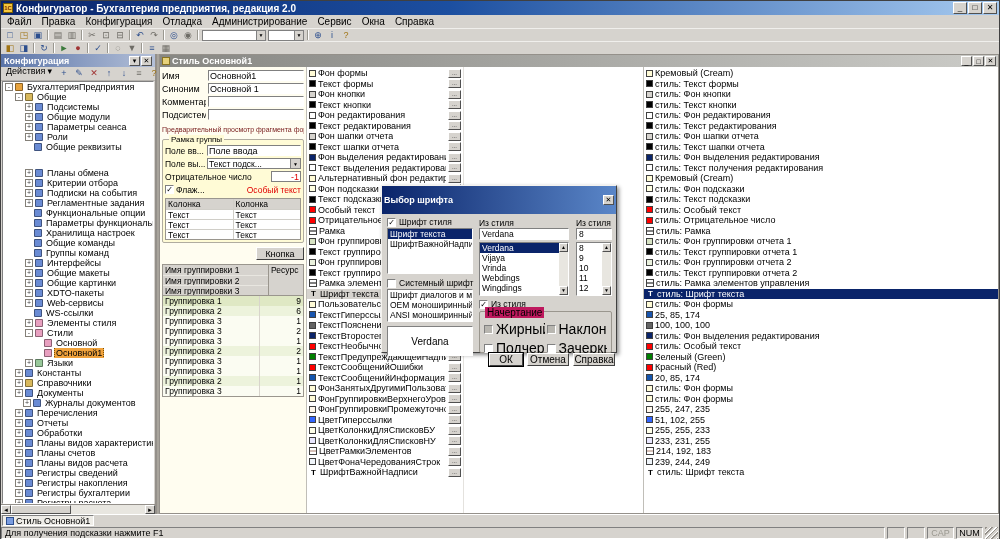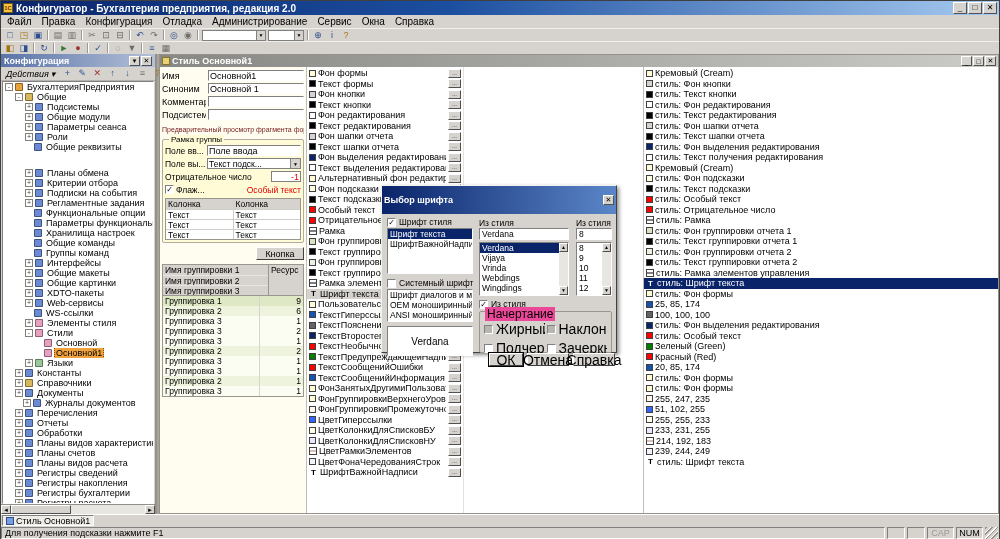--- a/index.html
+++ b/index.html
@@ -26,21 +26,21 @@
 
   
   .workarea{position:relative;height:460px;background:#a8a49c;overflow:hidden;flex:none;}
 
   
   .config-panel{position:absolute;left:0;top:0;width:156px;height:460px;background:#d6d3ce;border-right:2px solid #94908a;display:flex;flex-direction:column;}
   .panel-title{height:13px;background:linear-gradient(90deg,#5a74a8,#b4c0d8);color:#fff;font-size:9px;font-weight:bold;display:flex;align-items:center;padding:0 3px;flex:none;}
   .pt-btns{margin-left:auto;display:flex;gap:1px;}
   .pt-btn{width:11px;height:10px;background:#d6d3ce;border:1px solid;border-color:#fff #505050 #505050 #fff;color:#000;font-size:7px;font-weight:normal;display:flex;align-items:center;justify-content:center;}
   .panel-actions{height:14px;display:flex;align-items:center;gap:2px;padding:0 2px;font-size:9px;flex:none;border-bottom:1px solid #b5b2ad;}
-  .actions-btn{height:16px;display:flex;align-items:center;gap:2px;padding:0 3px;font-style:italic;}
+  .actions-btn{height:16px;display:flex;align-items:flex-start;gap:2px;padding:0 3px;}
   .tree-wrap{flex:1;margin:0 1px;background:#fff;border:1px solid;border-color:#808080 #fff #fff #808080;overflow:hidden;}
   .tree-row{height:10px;display:flex;align-items:center;font-size:9px;white-space:nowrap;overflow:hidden;}
   .expander{width:8px;height:8px;border:1px solid #848078;background:#fff;font-size:7px;line-height:6px;text-align:center;margin-right:2px;flex:none;color:#404040;}
   .exp-none{width:9px;flex:none;}
   .tree-icon{width:8px;height:8px;border:1px solid rgba(0,0,0,.4);border-radius:1px;flex:none;margin-right:2px;}
   .tree-label{padding:0 2px;line-height:10px;}
   .tree-label.sel{background:#f0a23c;border:1px dotted #7a5000;padding:0 1px;}
   .hscroll{height:10px;background:#d6d3ce;display:flex;align-items:stretch;border-top:1px solid #94908a;flex:none;}
   .hs-btn{width:10px;background:#d6d3ce;border:1px solid;border-color:#fff #505050 #505050 #fff;font-size:6px;display:flex;align-items:center;justify-content:center;}
   .hs-track{flex:1;background:#e8e6e0;position:relative;}
@@ -111,25 +111,25 @@
   .fd-body{position:relative;height:154px;font-size:8.5px;}
   .fd-cb{position:absolute;display:flex;align-items:center;gap:3px;white-space:nowrap;}
   .fd-label{position:absolute;white-space:nowrap;}
   .fd-list{position:absolute;background:#fff;border:1px solid;border-color:#808080 #fff #fff #808080;overflow:hidden;}
   .fd-li{height:10px;line-height:10px;padding:0 2px;white-space:nowrap;overflow:hidden;}
   .fd-li.sel{background:#0a246a;color:#fff;}
   .fd-edit{position:absolute;background:#fff;border:1px solid;border-color:#808080 #fff #fff #808080;padding:0 2px;line-height:10px;overflow:hidden;white-space:nowrap;}
   .fd-scroll{position:absolute;right:0;top:0;bottom:0;width:9px;background:#e8e6e0;display:flex;flex-direction:column;justify-content:space-between;}
   .fd-sbtn{height:9px;background:#d6d3ce;border:1px solid;border-color:#fff #505050 #505050 #fff;font-size:5px;text-align:center;line-height:7px;}
   .fd-group{position:absolute;border:1px solid #9a968e;border-radius:2px;}
-  .fd-group-label{position:absolute;top:-5px;left:5px;background:#ec4899;padding:0 2px;font-size:12px;}
+  .fd-group-label{position:absolute;top:-5px;left:5px;background:#be185d;padding:0 2px;font-size:10px;}
   .fd-opts{display:grid;grid-template-columns:1fr 1fr;gap:3px 2px;padding:9px 4px 2px;}
   .fd-opt{display:flex;align-items:center;gap:3px;font-size:14px;white-space:nowrap;overflow:hidden;}
   .fd-preview{position:absolute;background:#fff;border:1px solid;border-color:#808080 #fff #fff #808080;display:flex;align-items:center;justify-content:center;font-size:10px;}
-  .fd-btn{position:absolute;top:139px;height:13px;background:#d6d3ce;border:1px solid;border-color:#fff #404040 #404040 #fff;font-size:14px;display:flex;align-items:center;justify-content:center;}
+  .fd-btn{position:absolute;top:139px;height:13px;background:#d6d3ce;border:1px solid;border-color:#fff #404040 #404040 #fff;font-size:10px;display:flex;align-items:center;justify-content:center;}
   .fd-btn.default{outline:1px solid #000;}
   .cbx{width:9px;height:9px;background:#fff;border:1px solid;border-color:#808080 #fff #fff #808080;font-size:8px;line-height:8px;text-align:center;flex:none;}
   .cbx.ind{background:#b8b6b0;}
 
   
   .windowbar{height:12px;background:#d6d3ce;border-top:1px solid #fff;display:flex;align-items:center;gap:2px;padding:0 1px;flex:none;}
   .wb-item{height:11px;display:flex;align-items:center;gap:2px;padding:0 3px;background:#efede8;border:1px solid;border-color:#808080 #fff #fff #808080;font-size:9px;}
   .wb-ic{width:8px;height:8px;background:#7a9ce0;border:1px solid #2d4f8e;flex:none;}
   .statusbar{height:14px;background:#d6d3ce;display:flex;align-items:stretch;gap:2px;padding:1px 1px 1px 0;font-size:9px;flex:none;}
   .sb-cell{border:1px solid;border-color:#808080 #fff #fff #808080;display:flex;align-items:center;padding:0 3px;overflow:hidden;white-space:nowrap;}
@@ -790,20 +790,24 @@
               <span class="dots-btn">...</span>
             </div>
           </div>
         <div class="gap-pane"></div>
         <div class="values-pane" id="values-pane">
             <div class="val-row">
               <span class="swatch" style="background: rgb(255, 251, 214);"></span>
               <span>Кремовый (Cream)</span>
             </div>
             <div class="val-row">
+              <span class="swatch" style="background: rgb(0, 0, 0);"></span>
+              <span>стиль: Текст формы</span>
+            </div>
+            <div class="val-row">
               <span class="swatch" style="background: rgb(214, 211, 206);"></span>
               <span>стиль: Фон кнопки</span>
             </div>
             <div class="val-row">
               <span class="swatch" style="background: rgb(0, 0, 0);"></span>
               <span>стиль: Текст кнопки</span>
             </div>
             <div class="val-row">
               <span class="swatch" style="background: rgb(255, 255, 255);"></span>
               <span>стиль: Фон редактирования</span>

